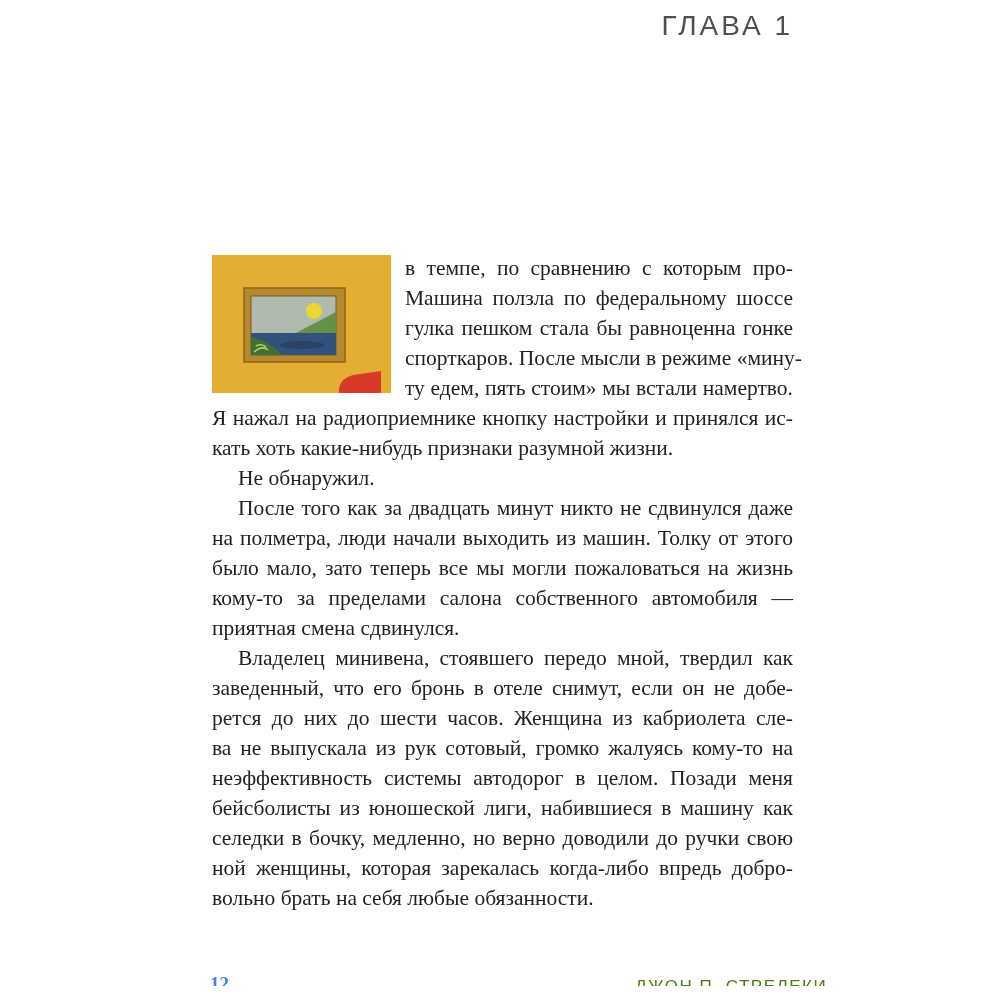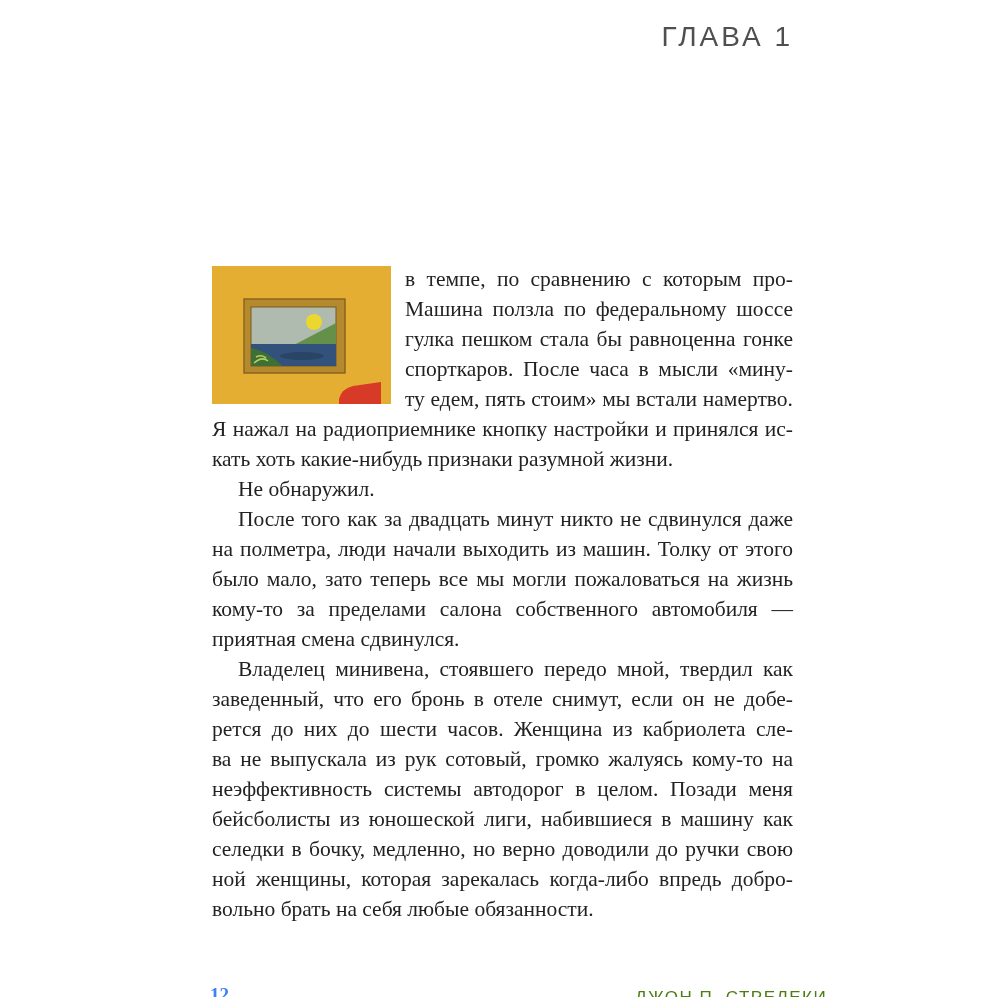--- a/index.html
+++ b/index.html
@@ -2,21 +2,20 @@
 <html><head>
 <meta charset="utf-8">
 <style>
   html,body { margin:0; padding:0; background:#ffffff; }
   #page {
     position: relative;
     width: 1000px; height: 986px;
     background: #ffffff;
     overflow: hidden;
     font-family: "Liberation Serif", serif;
-    margin-top: 11px;
   }
   
   #chapter-heading {
     position: absolute;
     top: 10px; right: 207px;
     font-family: "Liberation Sans", sans-serif;
     font-weight: 300;
     font-size: 28px;
     letter-spacing: 3px;
     color: #4f4f4f;
@@ -91,21 +90,21 @@
         <ellipse cx="90" cy="90" rx="22" ry="4" opacity="0.8" fill="#27415f"></ellipse>
         <path d="M39,100 L39,82 Q50,84 58,90 Q66,95 70,100 Z" fill="#3e6f35"></path>
         <path d="M42,97 Q50,90 56,95 M44,91 Q50,88 54,92" fill="none" stroke-width="1.6" stroke="#b5cf66"></path>
         <path d="M127,138 L127,133 Q129,123 141,120 L169,116 L169,138 Z" fill="#d83a28"></path>
       </svg>
     </div>
 
     <div class="ln j">в темпе, по сравнению с которым про-</div>
     <div class="ln j">Машина ползла по федеральному шоссе</div>
     <div class="ln j">гулка пешком стала бы равноценна гонке</div>
-    <div class="ln j">спорткаров. После часа в мысли «мину-</div>
+    <div class="ln j">спорткаров. После мысли в режиме «мину-</div>
     <div class="ln j">ту едем, пять стоим» мы встали намертво.</div>
     <div class="ln j">Я нажал на радиоприемнике кнопку настройки и принялся ис-</div>
     <div class="ln l">кать хоть какие-нибудь признаки разумной жизни.</div>
     <div class="ln l i">Не обнаружил.</div>
     <div class="ln j i">После того как за двадцать минут никто не сдвинулся даже</div>
     <div class="ln j">на полметра, люди начали выходить из машин. Толку от этого</div>
     <div class="ln j">было мало, зато теперь все мы могли пожаловаться на жизнь</div>
     <div class="ln j">кому-то за пределами салона собственного автомобиля —</div>
     <div class="ln l">приятная смена сдвинулся.</div>
     <div class="ln j i">Владелец минивена, стоявшего передо мной, твердил как</div>

